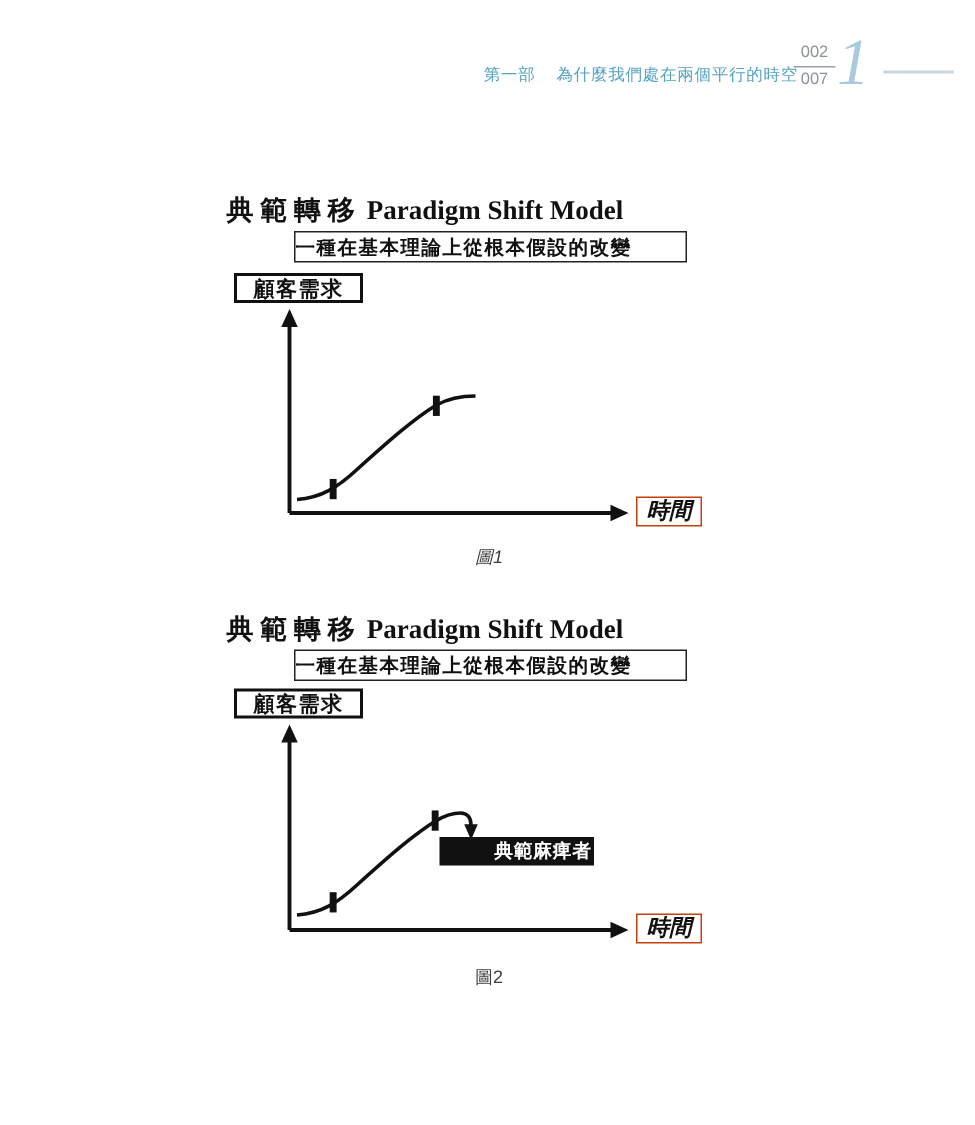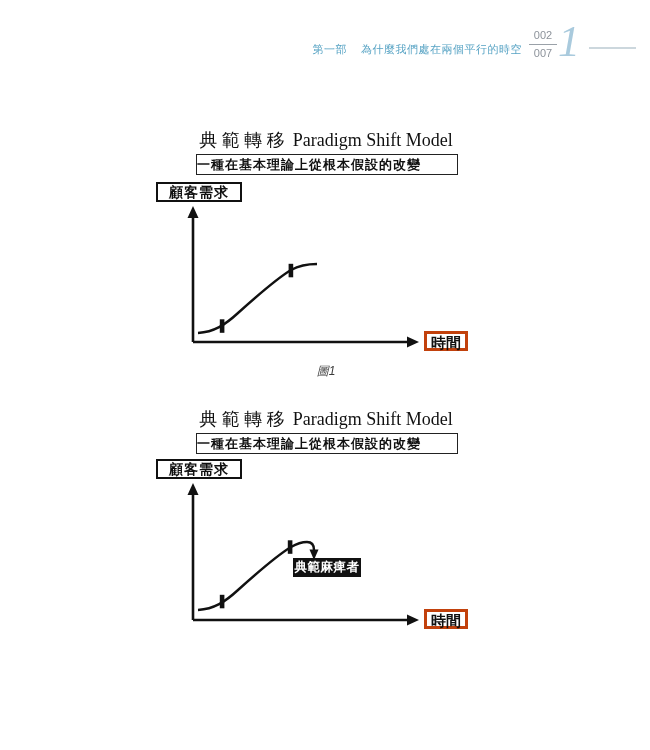--- a/index.html
+++ b/index.html
@@ -2,67 +2,67 @@
 <html><head>
 <meta charset="utf-8">
 <style>
   html,body { margin:0; padding:0; background:#fff; }
   .page {
     position:relative; width:650px; height:750px; background:#ffffff;
     font-family:"Liberation Sans","DejaVu Sans",sans-serif; overflow:hidden;
   }
   
   .header-line {
-    position:absolute; top:42px; left:0; width:522px; text-align:right;
+    position:absolute; top:42px; left:10px; width:522px; text-align:right;
     font-size:11px; color:#57a3c4; letter-spacing:0.5px; white-space:nowrap;
   }
   .header-line .gap { display:inline-block; width:14px; }
   .pagenum {
     position:absolute; left:527px; top:28px; width:32px; text-align:center;
     font-size:11px; color:#8d939b; line-height:15px;
   }
   .pagenum-sep { border:0; border-top:1px solid #9aa1a8; margin:1px 2px; }
   .part-number {
     position:absolute; left:558px; top:18px;
     font-family:"Liberation Serif","DejaVu Serif",serif; font-style:italic;
     font-size:44px; line-height:48px; color:#a9cadd;
   }
   .header-dash { position:absolute; left:589px; top:47px; width:47px; height:2px; background:#ccd7dd; }
 
   
   .diagram-title {
-    position:absolute; left:151px; width:350px; text-align:center;
-    font-family:"Liberation Serif","DejaVu Serif",serif; font-weight:normal;
+    position:absolute; left:151px; width:350px; 
+    font-family:"Liberation Serif","DejaVu Serif",serif; font-weight:bold;
     font-size:18px; line-height:24px; color:#111; white-space:nowrap;
   }
   .diagram-title .en { margin-left:8px; }
   .subtitle-box {
     position:absolute; left:196px; width:262px; height:21px; box-sizing:border-box;
     border:1px solid #222; text-align:left; font-size:13px; font-weight:bold;
     line-height:19px; color:#111; letter-spacing:1px;
   }
   .ylabel-box {
     position:absolute; left:156px; width:86px; height:20px; box-sizing:border-box;
     border:2px solid #111; text-align:center; font-size:14px; font-weight:bold;
     line-height:16px; color:#111; letter-spacing:1px;
   }
   .chart-svg { position:absolute; left:180px; }
   .xlabel-box {
     position:absolute; left:424px; width:44px; height:20px; box-sizing:border-box;
-    border:3px solid #c2410c; text-align:center; font-size:15px; font-weight:bold;
-    line-height:18px; color:#111;
+    border:1px solid #c2410c; text-align:center; font-size:15px; font-weight:bold;
+    line-height:18px; color:#111;font-style:italic;
   }
   .caption {
     position:absolute; left:151px; width:350px; text-align:center;
     font-size:12px; color:#3c3c3c;
   }
   .annotation-box {
     position:absolute; left:293px; top:558px; width:68px; height:19px;
     background:#111; color:#fff; text-align:center; font-size:12.5px;
-    font-weight:bold; line-height:19px; letter-spacing:0.5px;
+    font-weight:bold; line-height:19px; letter-spacing:0.5px;padding-left:35px;
   }
 </style>
 </head>
 <body>
 
 <div class="page">
 
   <div class="header-line">
     <span>第一部</span><span class="gap"></span><span>為什麼我們處在兩個平行的時空</span>
   </div>
@@ -109,14 +109,15 @@
     </g>
     <polygon points="13,5 7.5,17 18.5,17" fill="#111"></polygon>
     <polygon points="239,142 227,136.5 227,147.5" fill="#111"></polygon>
     <polygon points="129.5,71.5 138.5,71.5 134,82" fill="#111"></polygon>
     <rect x="39.8" y="116.8" width="4.6" height="13.5" fill="#111"></rect>
     <rect x="107.8" y="62.3" width="4.6" height="13.5" fill="#111"></rect>
   </svg>
 
   <div class="annotation-box">典範麻痺者</div>
   <div class="xlabel-box" style="top:609px;">時間</div>
+  <div class="caption" style="top:643px;">圖2</div>
 
 </div>
 
 </body></html>

